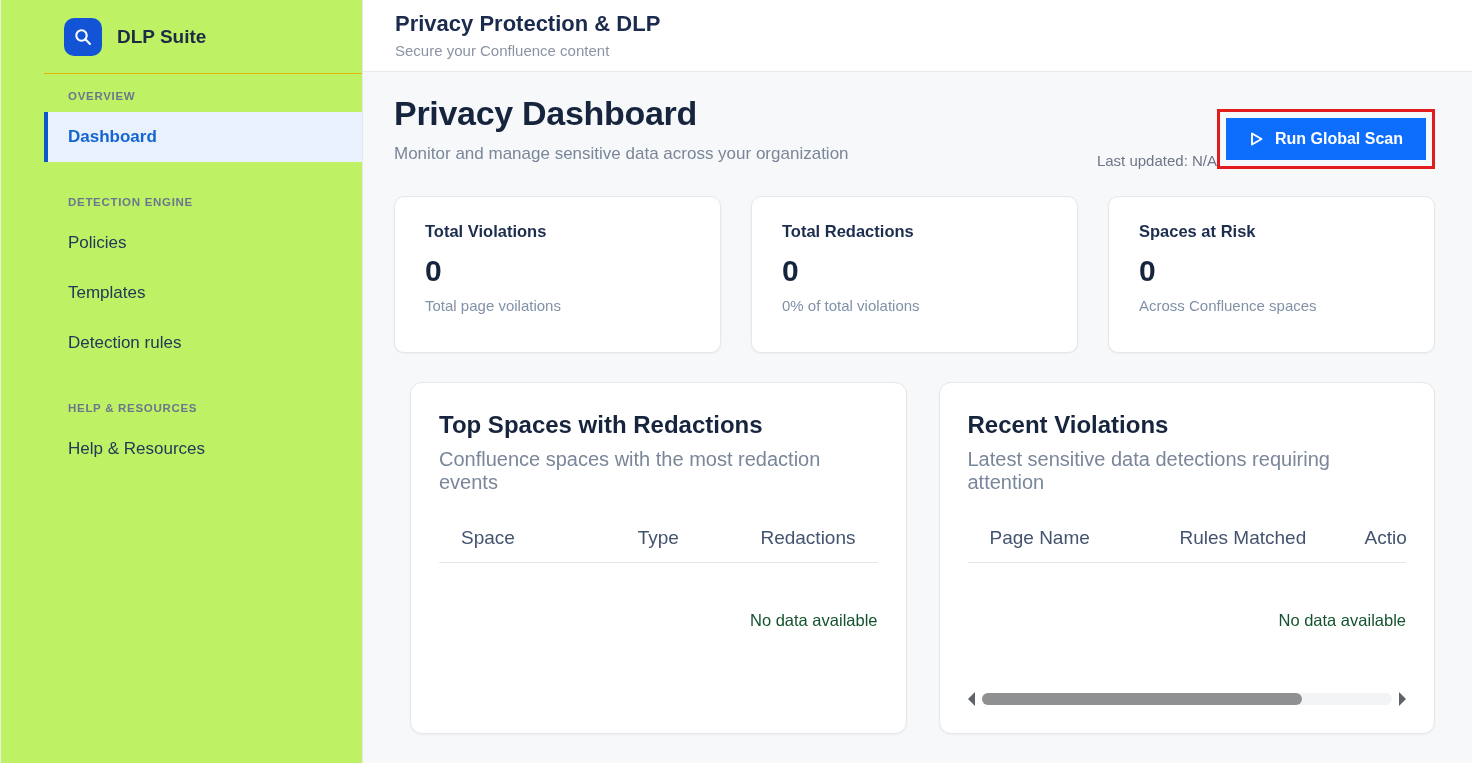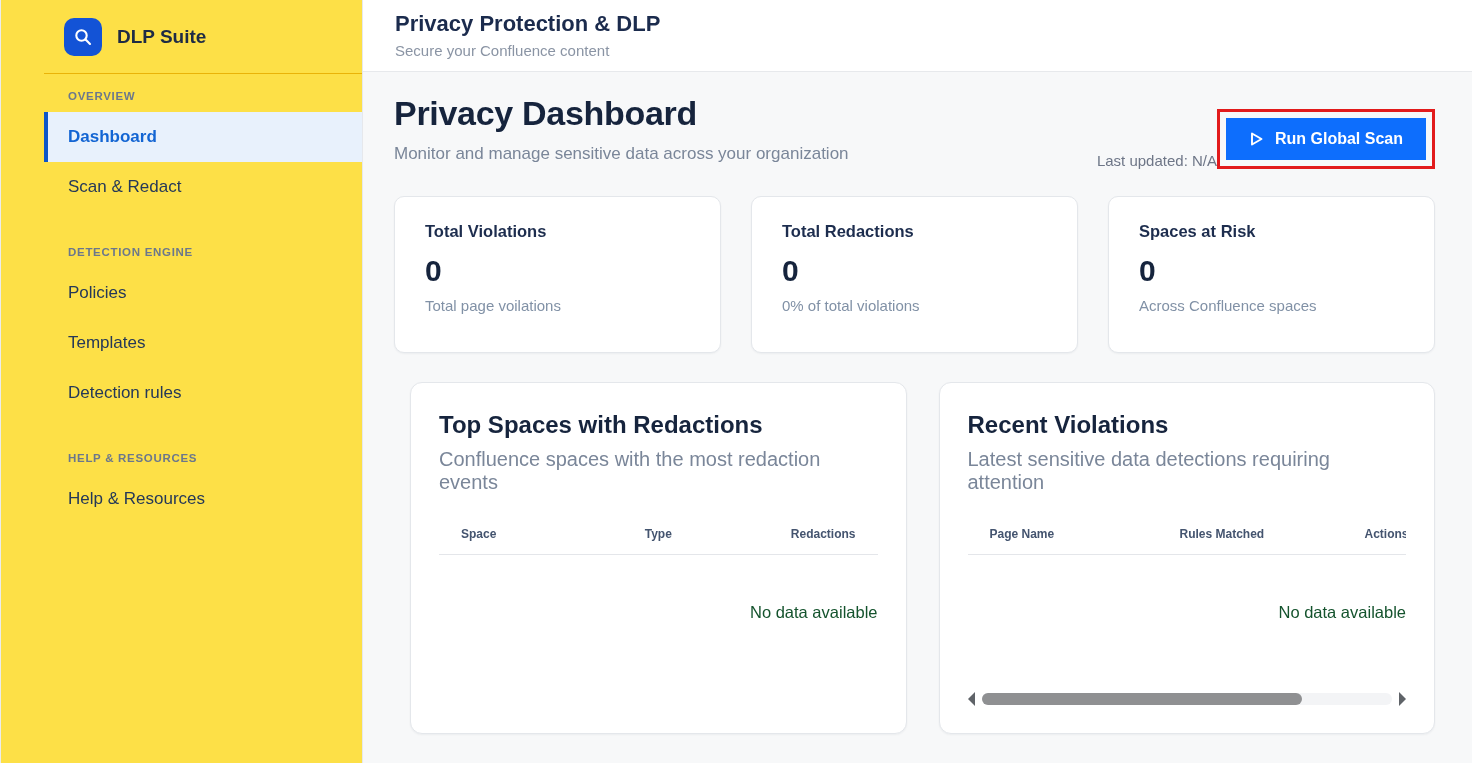--- a/index.html
+++ b/index.html
@@ -4,21 +4,21 @@
 <style>
   * { margin:0; padding:0; box-sizing:border-box; }
   html,body { width:1472px; height:763px; overflow:hidden; }
   body {
     font-family:"Liberation Sans","DejaVu Sans",sans-serif;
     background:#ffffff; color:#16243d;
   }
   .app { display:flex; width:1472px; height:763px; border-left:1px solid #ececec; }
 
   
-  .sidebar { width:362px; flex:none; background:#fde047; border-right:1px solid #e6e8ec; }
+  .sidebar { width:362px; flex:none; background:#bef264; border-right:1px solid #e6e8ec; }
   .logo-row { display:flex; align-items:center; gap:15px; height:73px; padding-left:63px; }
   .logo-box { width:38px; height:38px; background:#1353d6; border-radius:10px;
               display:flex; align-items:center; justify-content:center; }
   .logo-text { font-size:19px; font-weight:700; color:#1e2b45; }
   .nav { margin-left:43px; border-top:1px solid #eab308; border-bottom:1px solid #e8eaee;
          height:727px; padding-top:0; }
   .nav-label { margin:34px 0 10px 24px; font-size:11.5px; font-weight:700;
                letter-spacing:.7px; color:#6b778c; }
   .nav-label.first { margin-top:16px; }
   .nav-item { height:50px; display:flex; align-items:center; padding-left:24px;
@@ -51,21 +51,21 @@
   .stat-caption { font-size:15px; color:#8191a6; margin-top:11px; }
 
   .panels-row { display:flex; gap:32px; margin-top:29px;padding-left:16px; }
   .panel { flex:1; background:#fff; border:1px solid #e4e7eb; border-radius:12px;
            padding:28px 28px 26px; height:352px; display:flex; flex-direction:column;
            min-width:0; box-shadow:0 1px 2px rgba(9,30,66,.05); }
   .panel-title { font-size:24px; font-weight:700; color:#16243d; }
   .panel-sub { font-size:20px; color:#7a8699; margin-top:9px; }
   .table-clip { overflow:hidden; margin-top:33px; }
   .thead { display:flex; padding-bottom:13px; border-bottom:1px solid #e4e6ea;
-           font-size:12px; font-weight:700; color:#44546f; white-space:nowrap; }
+           font-size:19px; font-weight:400; color:#44546f; white-space:nowrap; }
   .thead-fit { padding-left:22px; padding-right:22px; }
   .thead-fit .c1 { flex:1; text-align:left; }
   .thead-fit .c2 { flex:1; text-align:center; }
   .thead-fit .c3 { flex:1; text-align:right; }
   .thead-wide { width:520px; padding-left:22px; }
   .thead-wide .c1 { width:190px; flex:none; }
   .thead-wide .c2 { width:185px; flex:none; }
   .thead-wide .c3 { width:120px; flex:none; }
   .empty { text-align:right; padding-top:48px; font-size:16.5px; color:#14532d; }
 
@@ -89,23 +89,20 @@
           <circle cx="8.5" cy="8.5" r="5.2" fill="none" stroke="#ffffff" stroke-width="2.1"></circle>
           <line x1="12.6" y1="12.6" x2="17" y2="17" stroke="#ffffff" stroke-width="2.1" stroke-linecap="round"></line>
         </svg>
       </div>
       <div class="logo-text">DLP Suite</div>
     </div>
     <nav class="nav">
       <div class="nav-label first">OVERVIEW</div>
       <div class="nav-item active">
         <span>Dashboard</span>
-      </div>
-      <div class="nav-item">
-        <span>Scan &amp; Redact</span>
       </div>
 
       <div class="nav-label">DETECTION ENGINE</div>
       <div class="nav-item">
         <span>Policies</span>
       </div>
       <div class="nav-item">
         <span>Templates</span>
       </div>
       <div class="nav-item">

